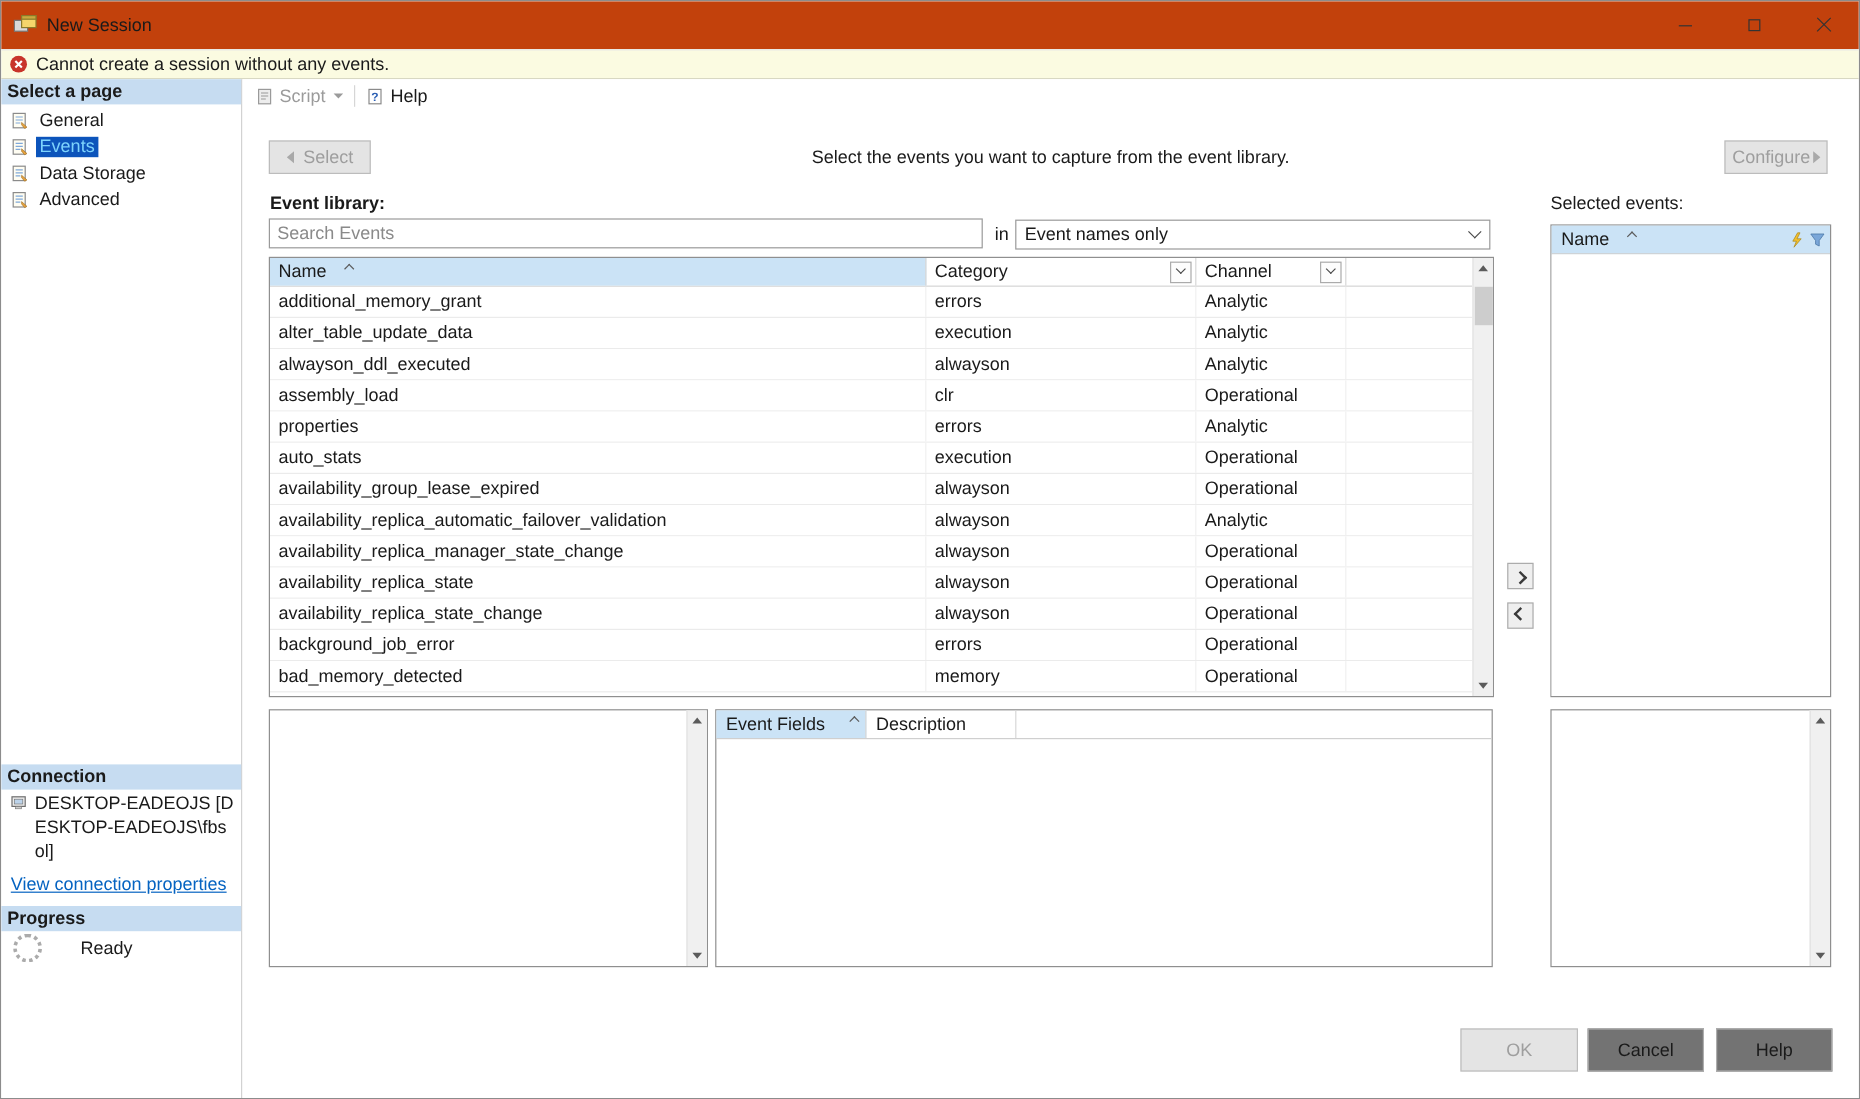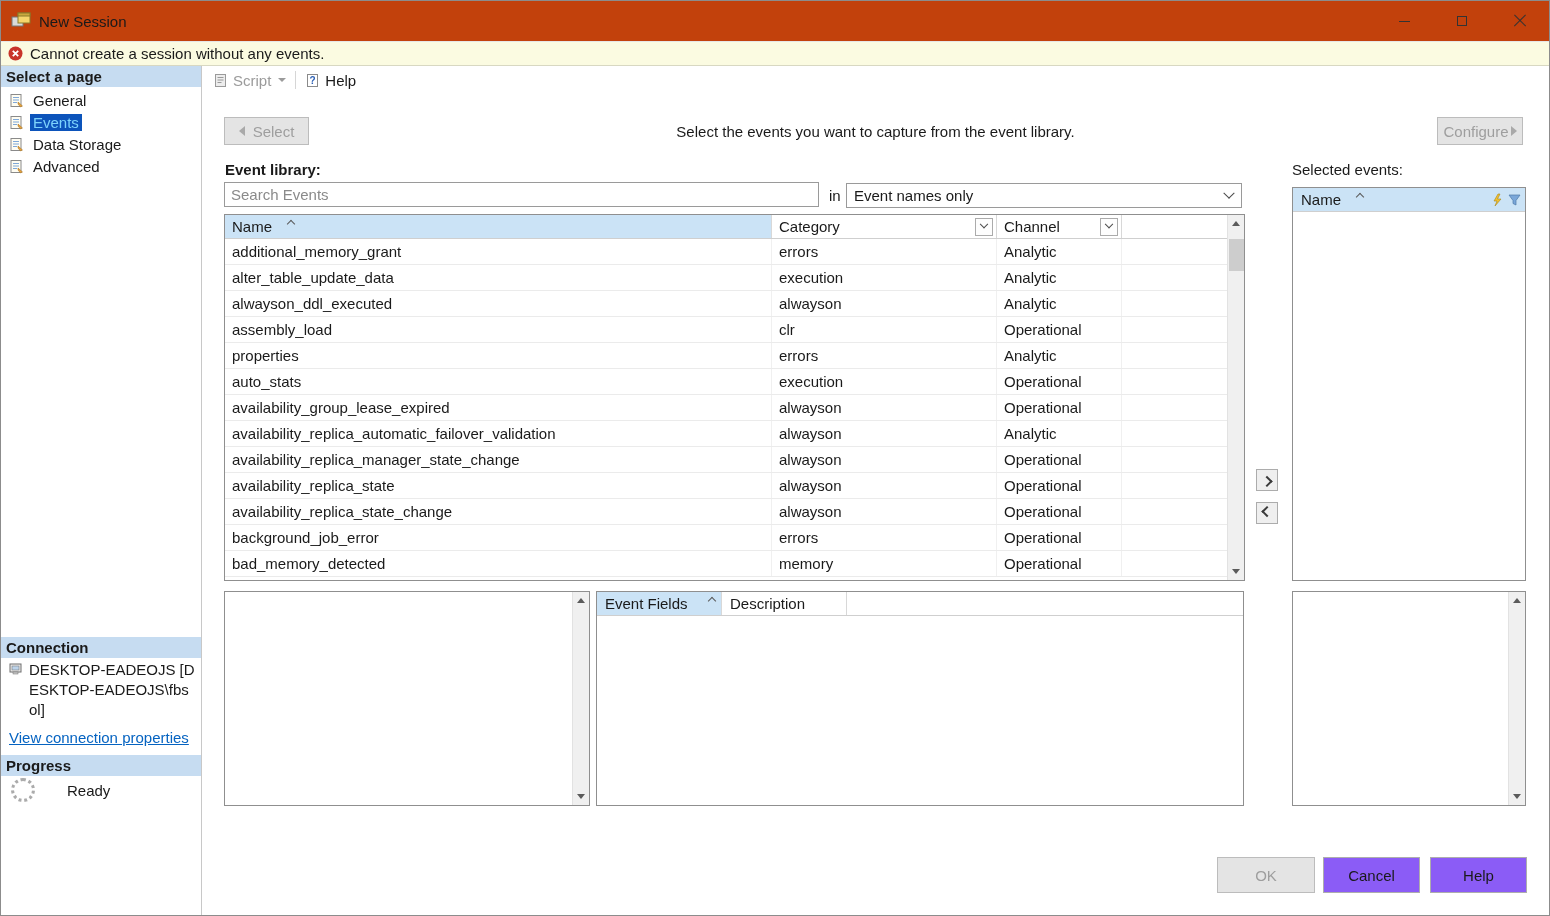--- a/index.html
+++ b/index.html
@@ -52,21 +52,21 @@
   
   .main { position:absolute; top:65px; left:201px; right:0; bottom:0; background:#fff; }
   .toolbar { position:absolute; top:0; left:0; right:0; height:28px; display:flex;
              align-items:center; padding-left:7px; }
   .tb-item { display:flex; align-items:center; gap:5px; padding:0 4px; height:24px; }
   .tb-disabled { color:#9B9B9B; }
   .tb-sep { width:1px; height:18px; background:#D6D6D6; margin:0 5px; }
   .caret-down { display:inline-block; width:0; height:0; border-left:4px solid transparent;
                 border-right:4px solid transparent; border-top:4px solid #9B9B9B; margin-left:2px; }
 
-  .btn { position:absolute; background:#8b5cf6; border:1px solid #ADADAD; font-size:15px;
+  .btn { position:absolute; background:#737373; border:1px solid #ADADAD; font-size:15px;
          display:flex; align-items:center; justify-content:center; gap:8px; color:#1a1a1a; }
   .btn.disabled { color:#9E9E9E; border-color:#BCBCBC; background:#E4E4E4; }
   .select-btn { left:22px; top:51px; width:85px; height:28px; }
   .configure-btn { top:51px; right:26px; width:86px; height:28px; gap:2px; }
   .instruction { position:absolute; top:57px; left:250px; right:250px; text-align:center; }
 
   .event-lib-label { position:absolute; top:95px; left:23px;font-weight:bold; }
   .in-label { position:absolute; top:121px; left:627px; }
   .selected-label { position:absolute; top:95px; left:1090px; }
 

